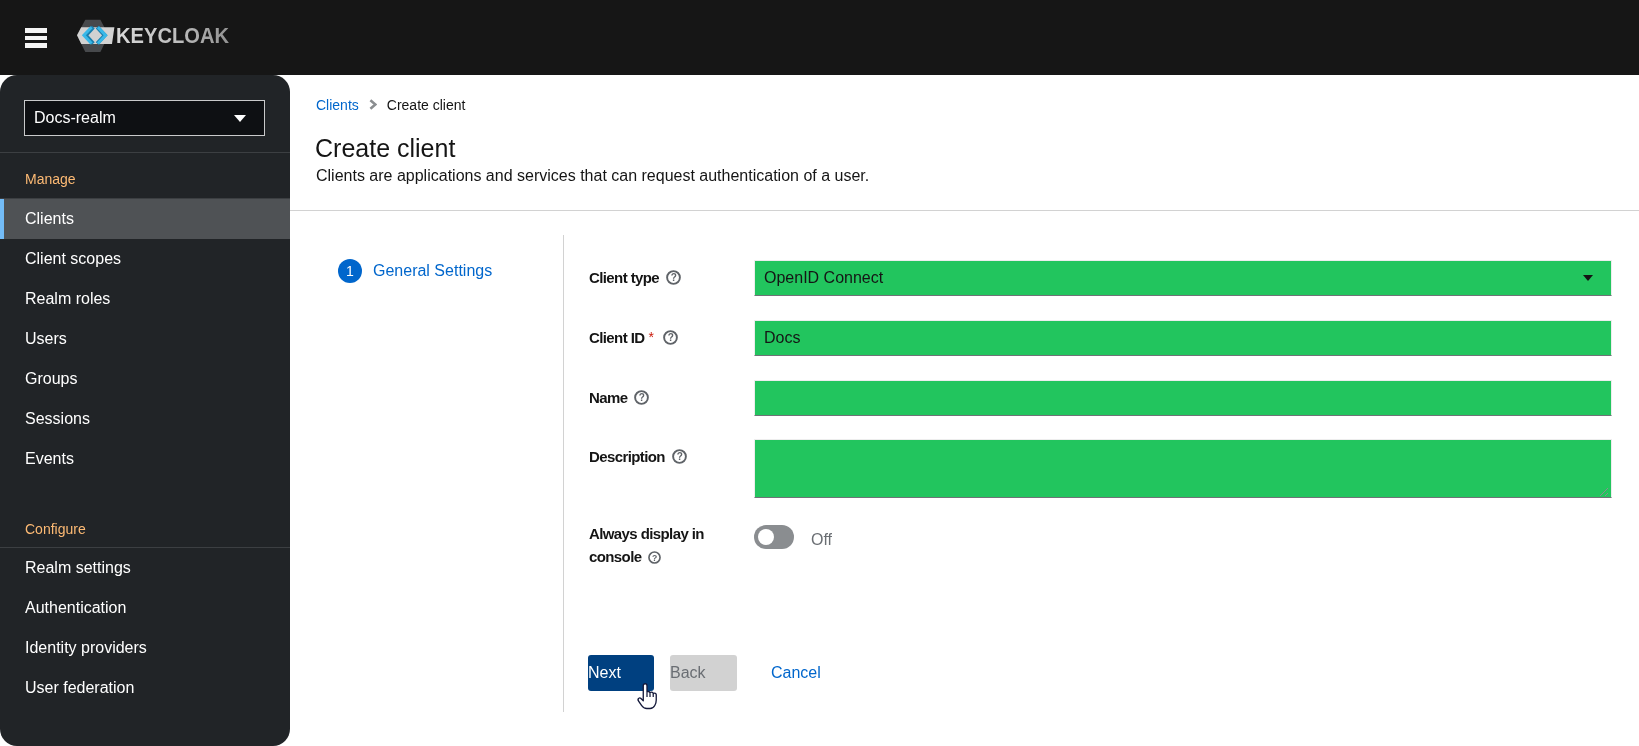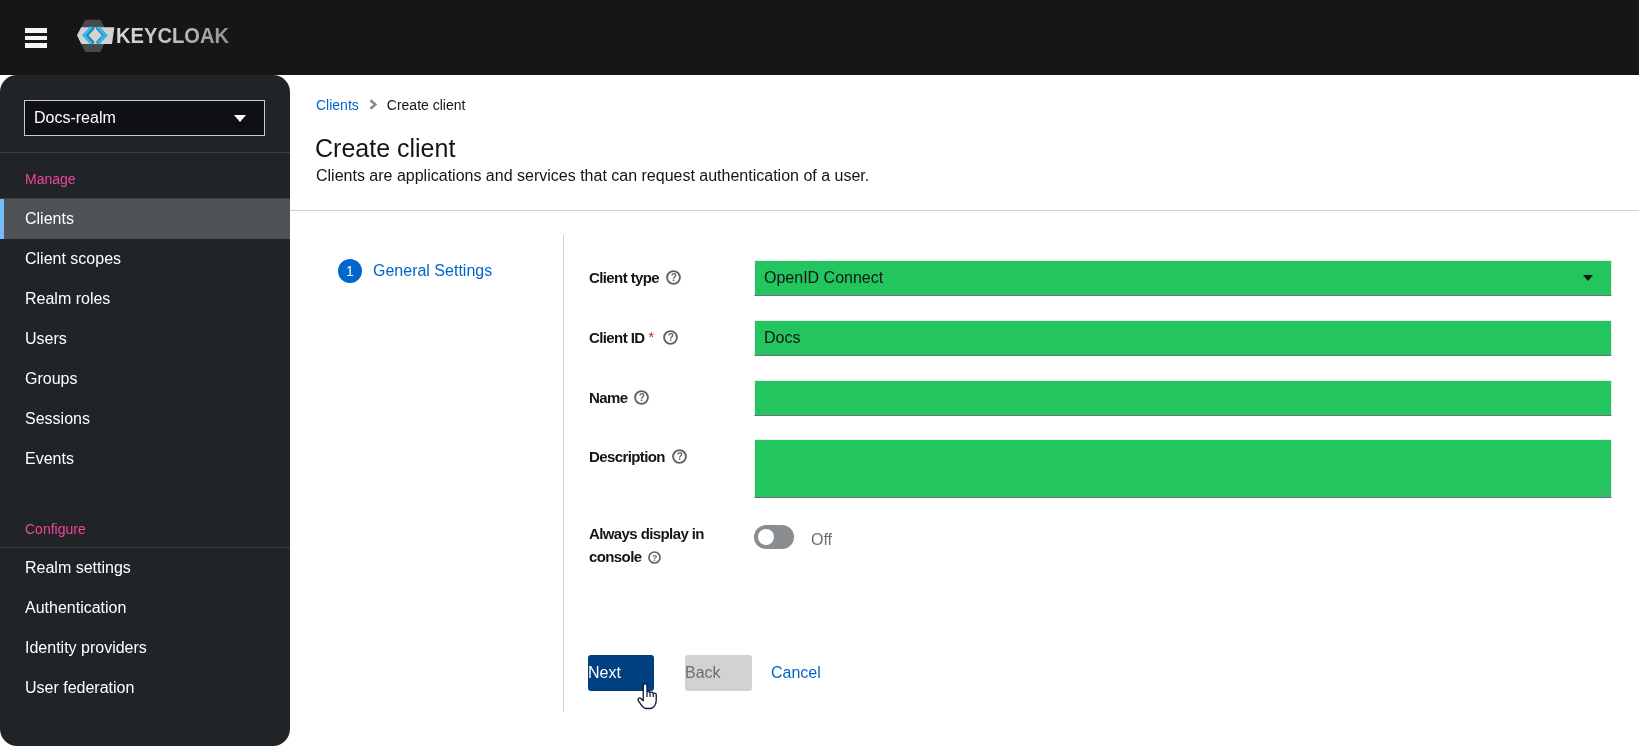--- a/index.html
+++ b/index.html
@@ -9,21 +9,21 @@
 
   
   #header { position:absolute; left:0; top:0; width:1639px; height:75px; background:#161616; }
   .hbar { position:absolute; left:25px; width:22px; height:4.5px; background:#f4f4f4; }
 
   
   #sidebar { position:absolute; left:0; top:75px; width:290px; height:671px; background:#212427;border-radius:17px; }
   #realmbox { position:absolute; left:24px; top:25px; width:241px; height:36px; background:#0e1013; border:1px solid #c9cacb; color:#fff; font-size:16px; line-height:33px; padding-left:9px; }
   #realmbox .caret { position:absolute; right:18px; top:14px; width:0; height:0; border-left:6px solid transparent; border-right:6px solid transparent; border-top:7px solid #fff; }
   .sdiv { position:absolute; left:0; width:290px; height:1px; background:#3c3f42; }
-  .sectitle { position:absolute; left:25px; color:#ec4899; font-size:14px; }
+  .sectitle { position:absolute; left:25px; color:#fdba74; font-size:14px; }
   ul.nav { position:absolute; left:0; width:290px; list-style:none; }
   ul.nav li { position:relative; height:40px; line-height:40px; color:#fff; font-size:16px; padding-left:25px; }
   ul.nav li.cur { background:#4f5255; border-left:4px solid #73bcf7; padding-left:21px; }
 
   
   #crumbs { position:absolute; left:316px; top:97px; font-size:14px; color:#151515;text-align:right; }
   #crumbs a { color:#0066cc; text-decoration:none; }
   .crumb-sep { display:inline-block; margin:0 10px; }
   h1#title { position:absolute; left:315px; top:134px; font-size:25px; font-weight:400; color:#151515; }
   #subtitle { position:absolute; left:316px; top:167px; font-size:16px; color:#151515; }
@@ -42,21 +42,21 @@
   .selcaret { position:absolute; width:0; height:0; border-left:5px solid transparent; border-right:5px solid transparent; border-top:6px solid #151515; }
 
   
   #toggle { position:absolute; left:754px; top:525px; width:40px; height:24px; border-radius:12px; background:#8a8d90; }
   #toggle .knob { position:absolute; left:4px; top:4px; width:16px; height:16px; border-radius:50%; background:#fff; }
   #offlbl { position:absolute; left:811px; top:531px; font-size:16px; color:#6a6e73; }
 
   
   .btn { position:absolute; top:655px; height:36px; border-radius:3px; font-size:16px; text-align:left; line-height:36px; }
   #btn-next { left:588px; width:66px; background:#004080; color:#fff; }
-  #btn-back { left:670px; width:67px; background:#d2d2d2; color:#6a6e73;margin-left:15px; }
+  #btn-back { left:670px; width:67px; background:#d2d2d2; color:#6a6e73; }
   #btn-cancel { left:771px; width:60px; color:#0066cc; text-align:left; }
 </style>
 </head>
 <body>
 <div id="page">
 
   <div id="header">
     <div class="hbar" style="top:28px"></div>
     <div class="hbar" style="top:35.7px"></div>
     <div class="hbar" style="top:43.4px"></div>

